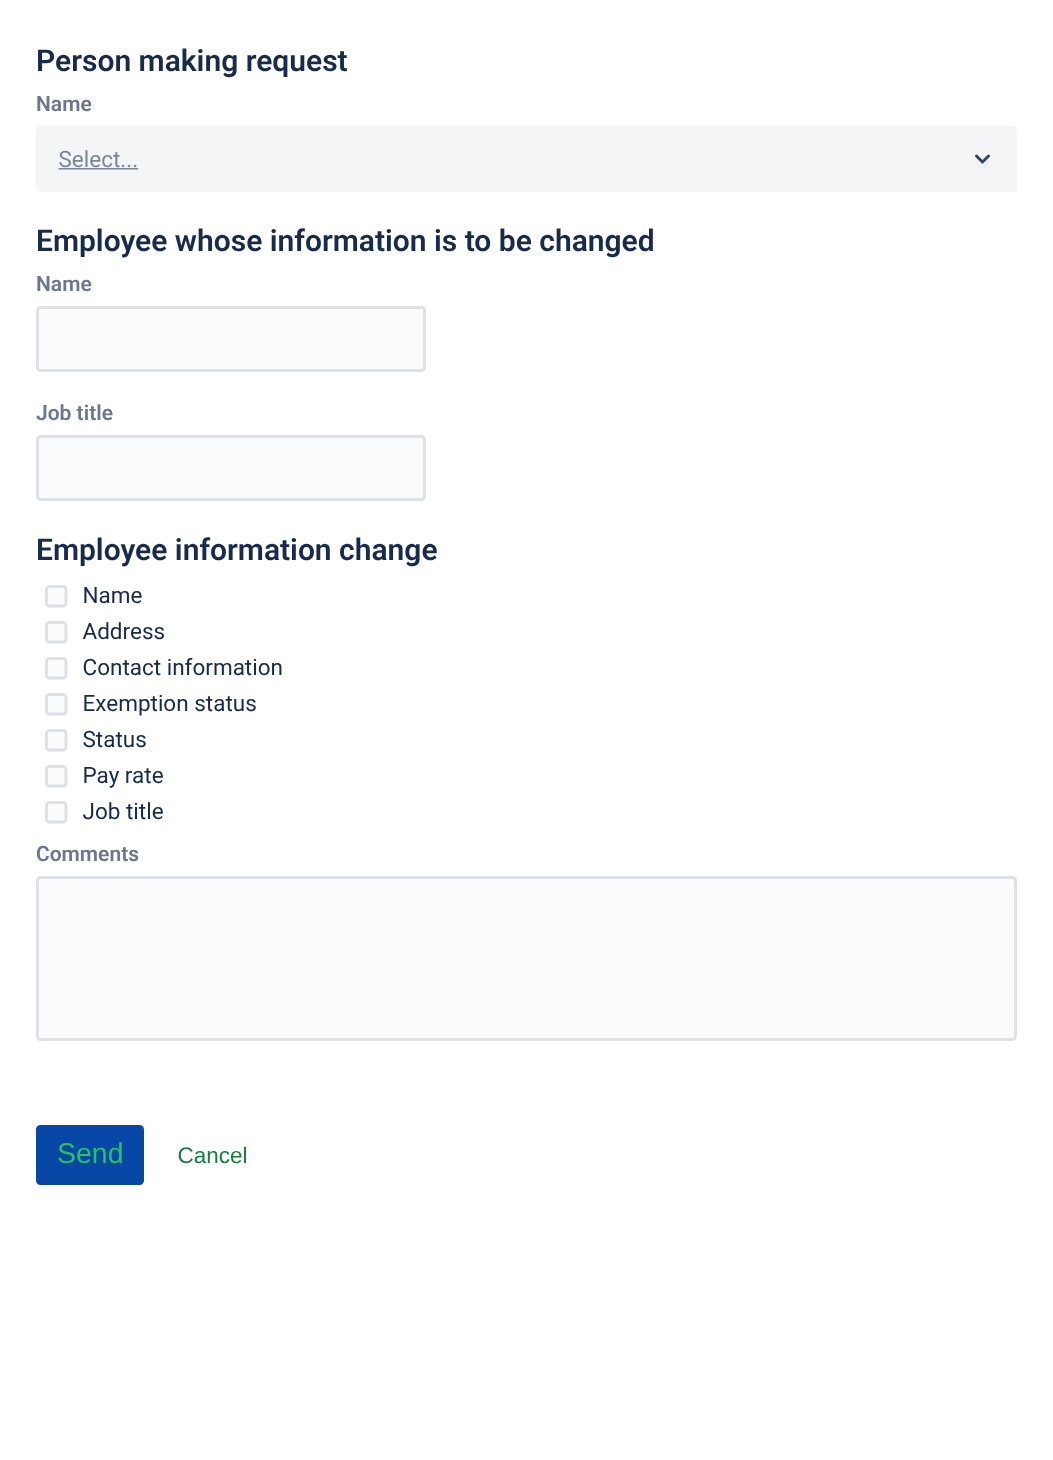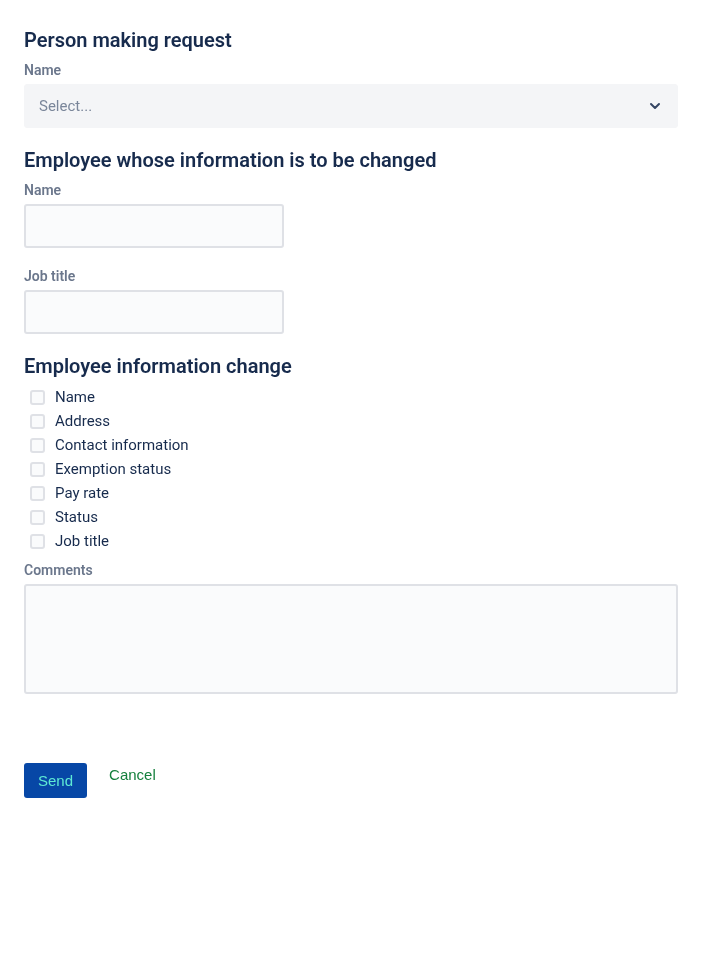--- a/index.html
+++ b/index.html
@@ -31,20 +31,21 @@
       border-radius: 3px;
       height: 44px;
       display: flex;
       align-items: center;
       justify-content: space-between;
       padding: 0 14px;
       color: #7A869A;
       font-size: 15px;
       cursor: pointer;
       margin-bottom: 20px;
+      text-decoration: underline;
     }
     .chevron {
       display: inline-block;
     }
     .chevron svg { display: block; }
     .text-input {
       width: 260px;
       height: 44px;
       border: 2px solid #DFE1E6;
       border-radius: 3px;
@@ -95,28 +96,27 @@
       display: block;
     }
     .actions {
       margin-top: 56px;
       display: flex;
       align-items: center;
       gap: 18px;
     }
     .btn-primary {
       background: #0747A6;
-      color: #5eead4;
+      color: #22c55e;
       border: none;
       border-radius: 3px;
       padding: 9px 14px;
-      font-size: 15px;
+      font-size: 19px;
       font-weight: 500;
       cursor: pointer;
-      margin-top: 13px;
     }
     .btn-link {
       background: none;
       border: none;
       color: #15803d;
       font-size: 15px;
       cursor: pointer;
       padding: 9px 4px;
     }
     .section { margin-bottom: 12px; }
@@ -159,25 +159,25 @@
     <li class="checkbox-row">
       <span class="checkbox-box"></span>
       <span class="checkbox-label">Contact information</span>
     </li>
     <li class="checkbox-row">
       <span class="checkbox-box"></span>
       <span class="checkbox-label">Exemption status</span>
     </li>
     <li class="checkbox-row">
       <span class="checkbox-box"></span>
-      <span class="checkbox-label">Pay rate</span>
+      <span class="checkbox-label">Status</span>
     </li>
     <li class="checkbox-row">
       <span class="checkbox-box"></span>
-      <span class="checkbox-label">Status</span>
+      <span class="checkbox-label">Pay rate</span>
     </li>
     <li class="checkbox-row">
       <span class="checkbox-box"></span>
       <span class="checkbox-label">Job title</span>
     </li>
   </ul>
 </div>
 
 <div class="section">
   <label class="field-label">Comments</label>

